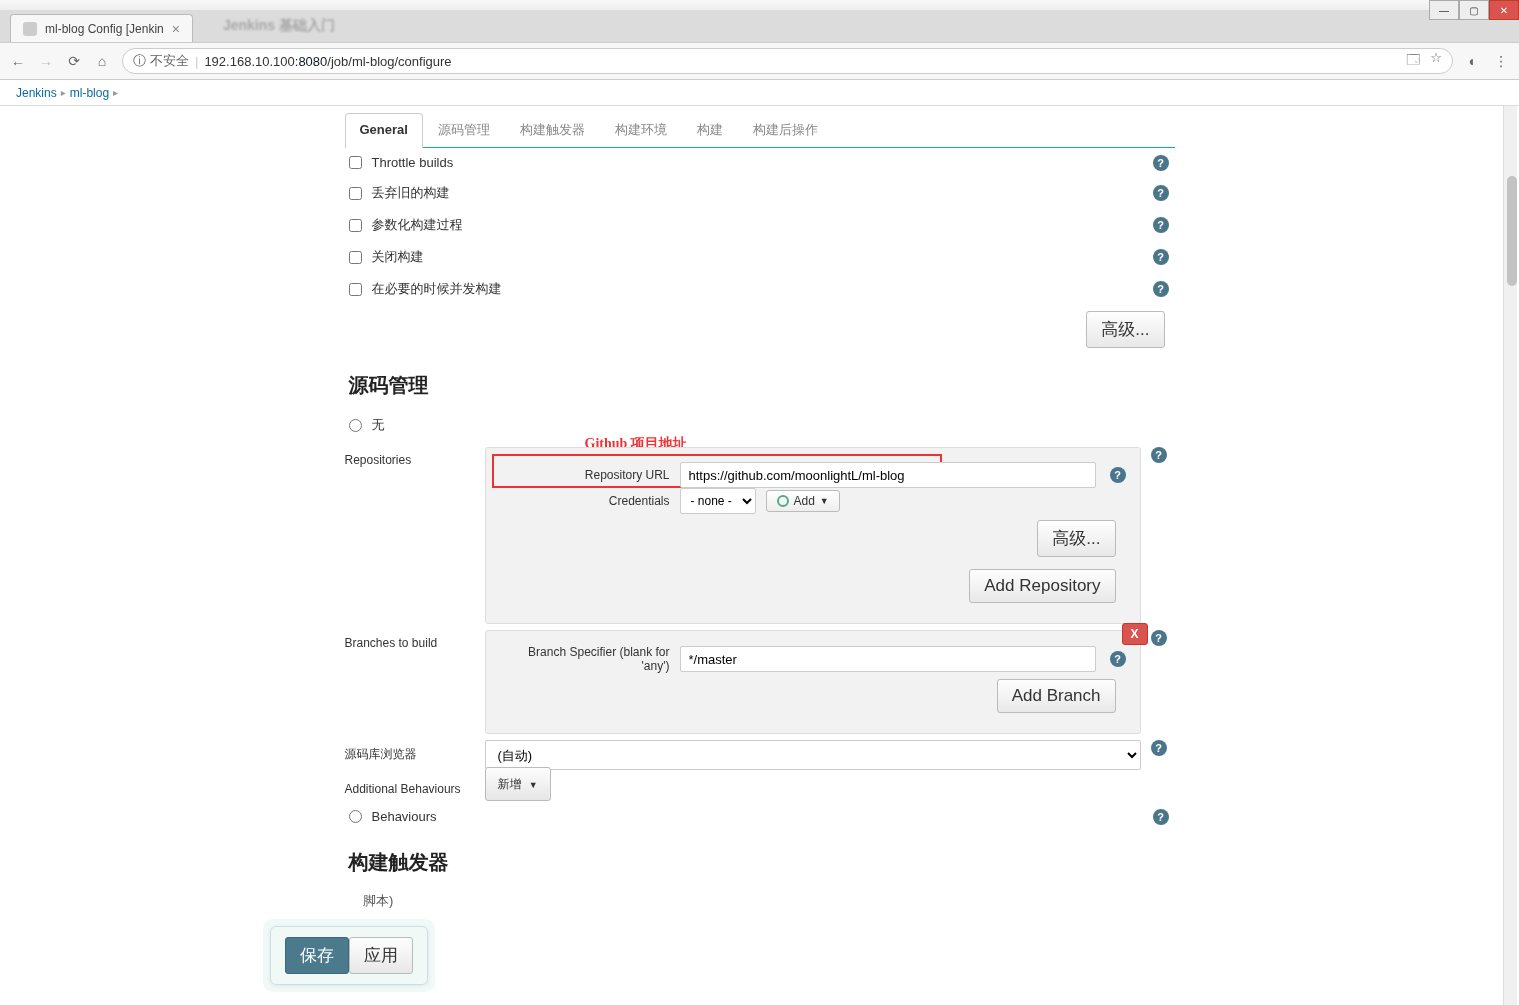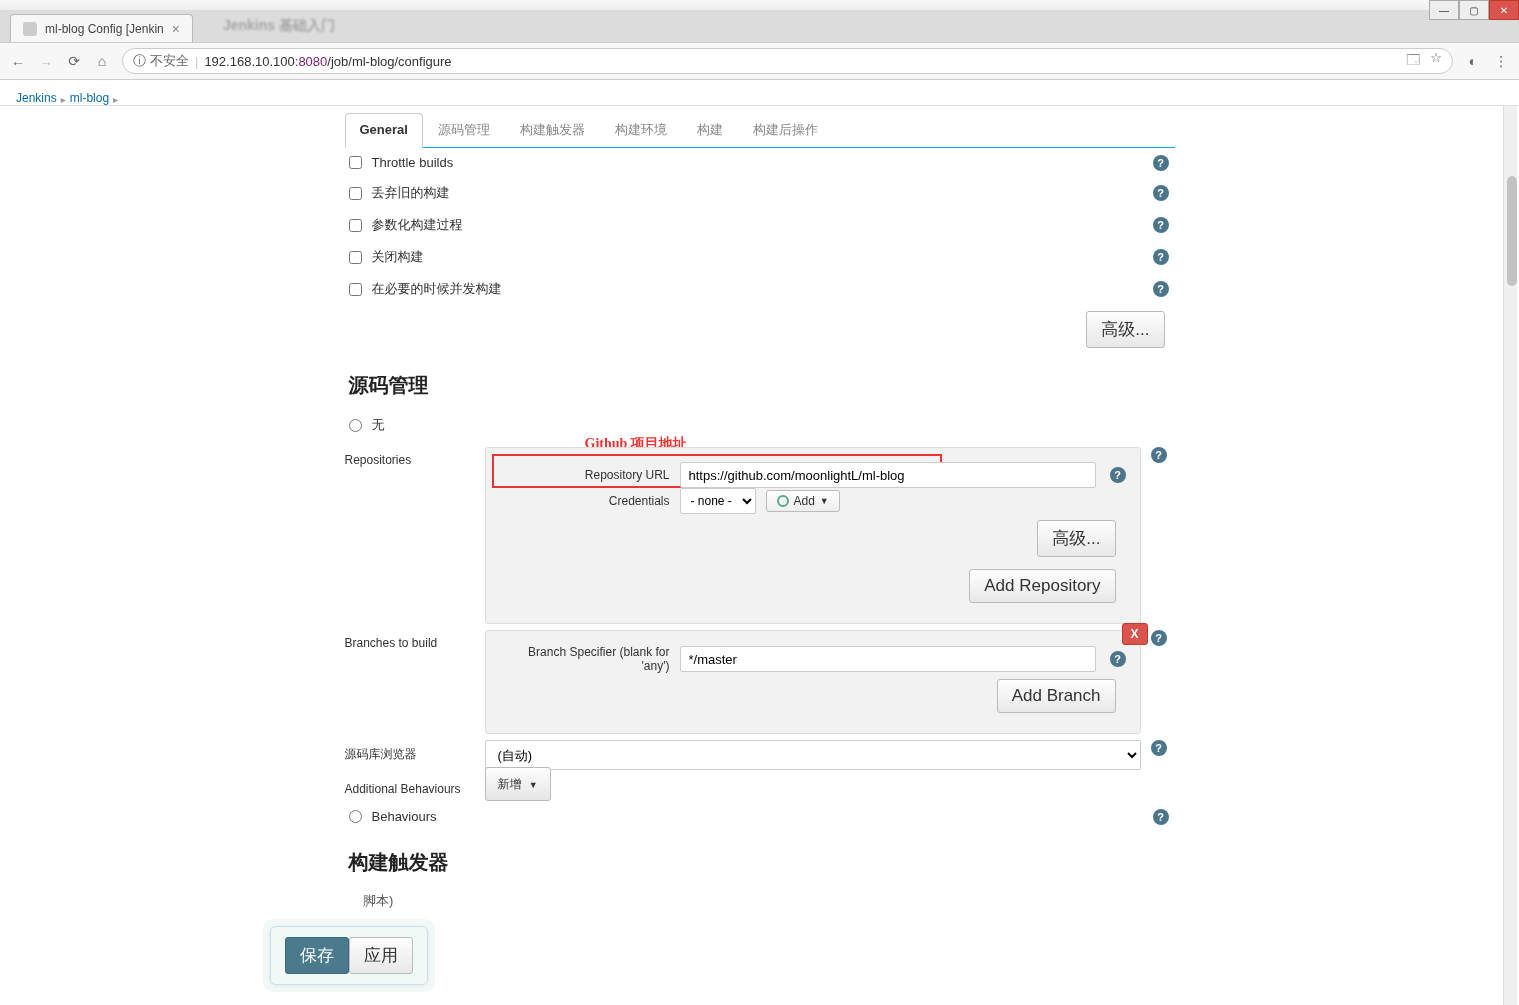--- a/index.html
+++ b/index.html
@@ -14,24 +14,24 @@
   .tab { height:28px; background:#f7f7f7; border:1px solid #bbb; border-bottom:none; border-radius:4px 4px 0 0; padding:0 12px; display:flex; align-items:center; gap:8px; font-size:12px; color:#444; max-width:190px; }
   .tab-fav { width:14px; height:14px; background:#ccc; border-radius:3px; }
   .tab-close { color:#888; font-size:14px; }
   .ghost-tab { margin-left:30px; opacity:.35; filter:blur(1px); font-size:14px; font-weight:bold; color:#444; align-self:center; }
   
   .url-bar { height:38px; background:#f7f7f7; border-top:1px solid #ccc; border-bottom:1px solid #ccc; display:flex; align-items:center; padding:0 10px; gap:12px; }
   .url-icon { width:16px; height:16px; display:flex; align-items:center; justify-content:center; color:#666; font-size:14px; }
   .url-input-wrap { flex:1; height:26px; border:1px solid #ccc; border-radius:14px; background:#fff; display:flex; align-items:center; padding:0 10px; gap:6px; font-size:13px; color:#333; }
   .insecure-badge { display:flex; align-items:center; gap:4px; color:#666; }
   .url-text { flex:1; }
-  .url-port { color:#701a75; }
+  .url-port { color:#0f172a; }
   .url-right { display:flex; gap:10px; color:#666; }
   
-  .breadcrumb { background:#fff; height:26px; border-bottom:1px solid #ddd; display:flex; align-items:flex-end; padding:0 16px; font-size:12px; color:#0b6aa2; gap:4px; }
+  .breadcrumb { background:#fff; height:26px; border-bottom:1px solid #ddd; display:flex; align-items:center; padding:0 16px; font-size:12px; color:#0b6aa2; gap:4px; }
   .breadcrumb span.sep { color:#999; font-size:10px; }
   .scroll-ind { position:absolute; right:2px; top:0; bottom:0; width:14px; background:#f0f0f0; border-left:1px solid #ddd; }
   .scroll-thumb { position:absolute; right:2px; top:70px; width:10px; height:110px; background:#c3c3c3; border-radius:5px; }
   
   .page { background:#fff; display:flex; justify-content:center; position:relative; min-height:calc(1005px - 10px - 32px - 38px - 26px); }
   .main { width:830px; padding:0 0 100px 0; }
   
   .cfg-tabs { display:flex; border-bottom:1px solid #0ea5e9; margin-top:6px; }
   .cfg-tab { padding:8px 14px; font-size:13px; color:#888; border:1px solid transparent; border-bottom:none; cursor:pointer; }
   .cfg-tab.active { color:#333; border-color:#ccc; background:#fff; border-radius:4px 4px 0 0; position:relative; top:1px; font-weight:bold; }

